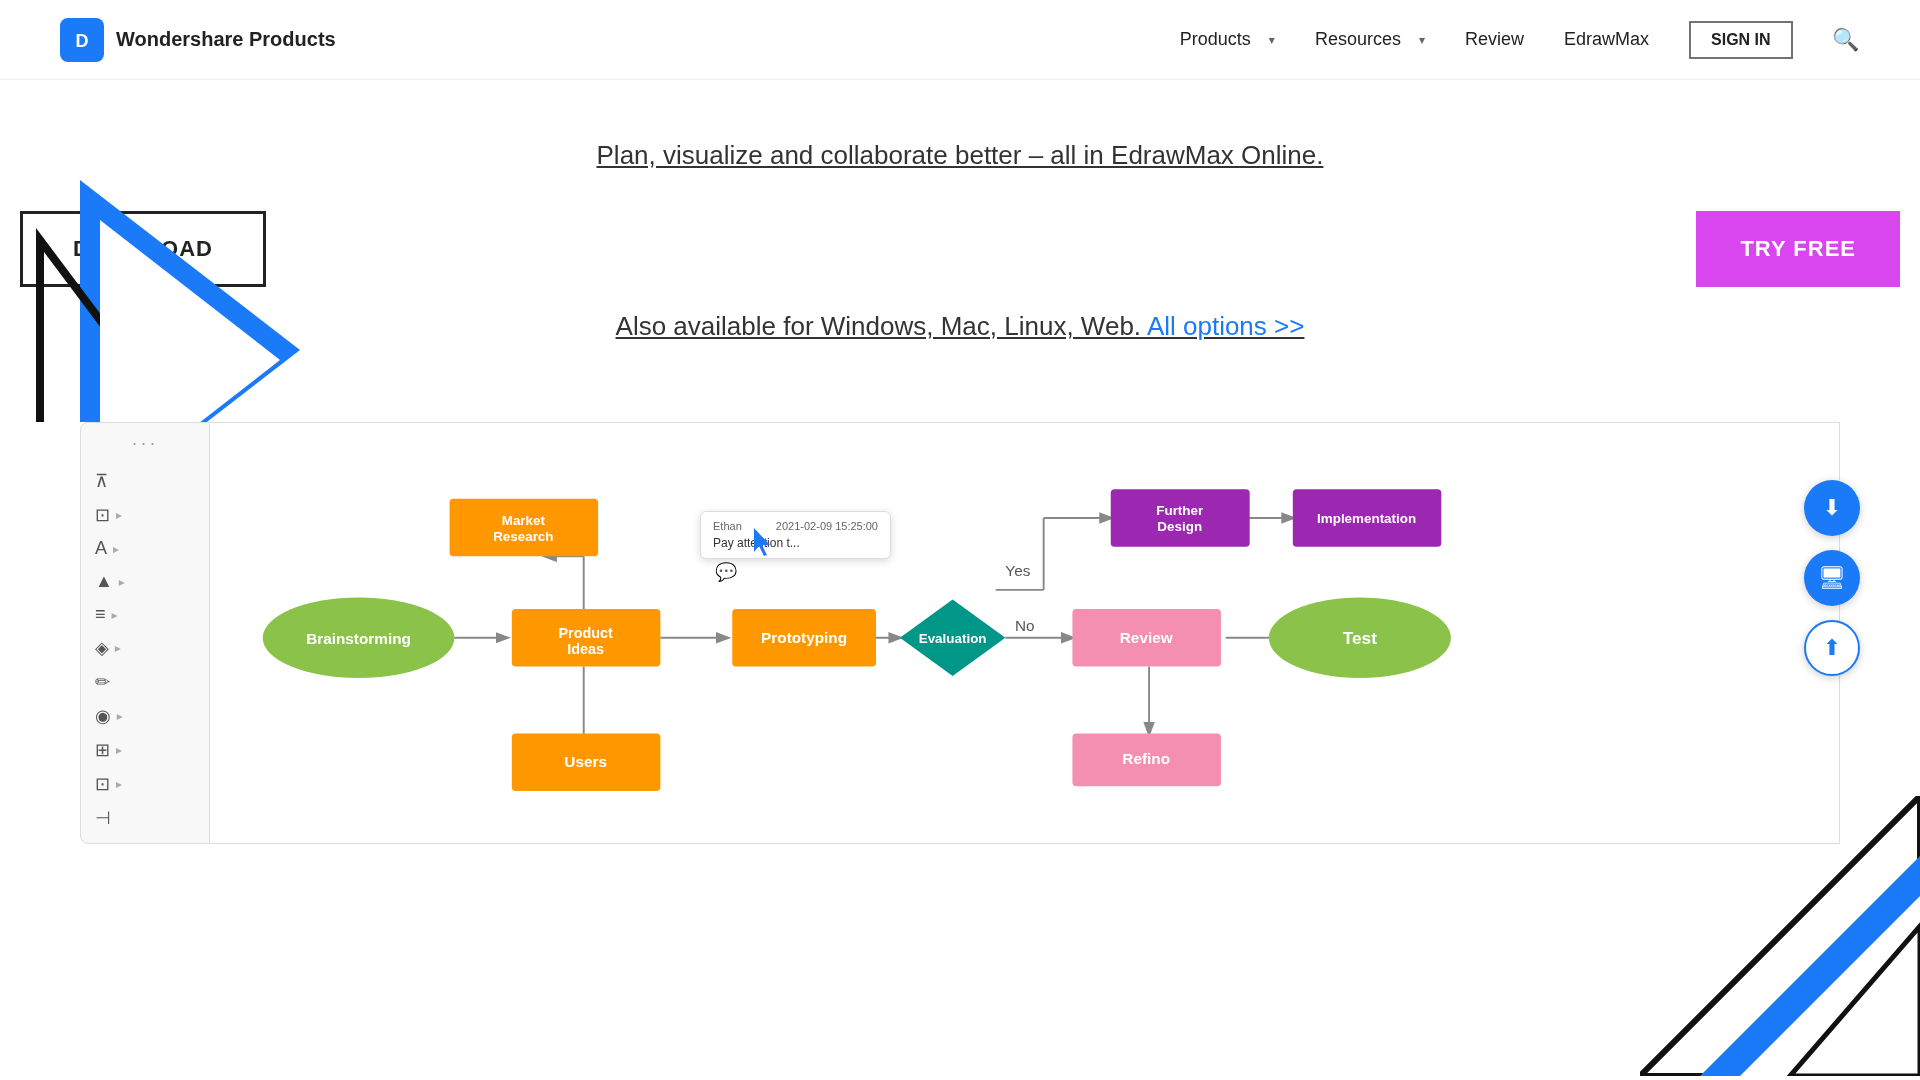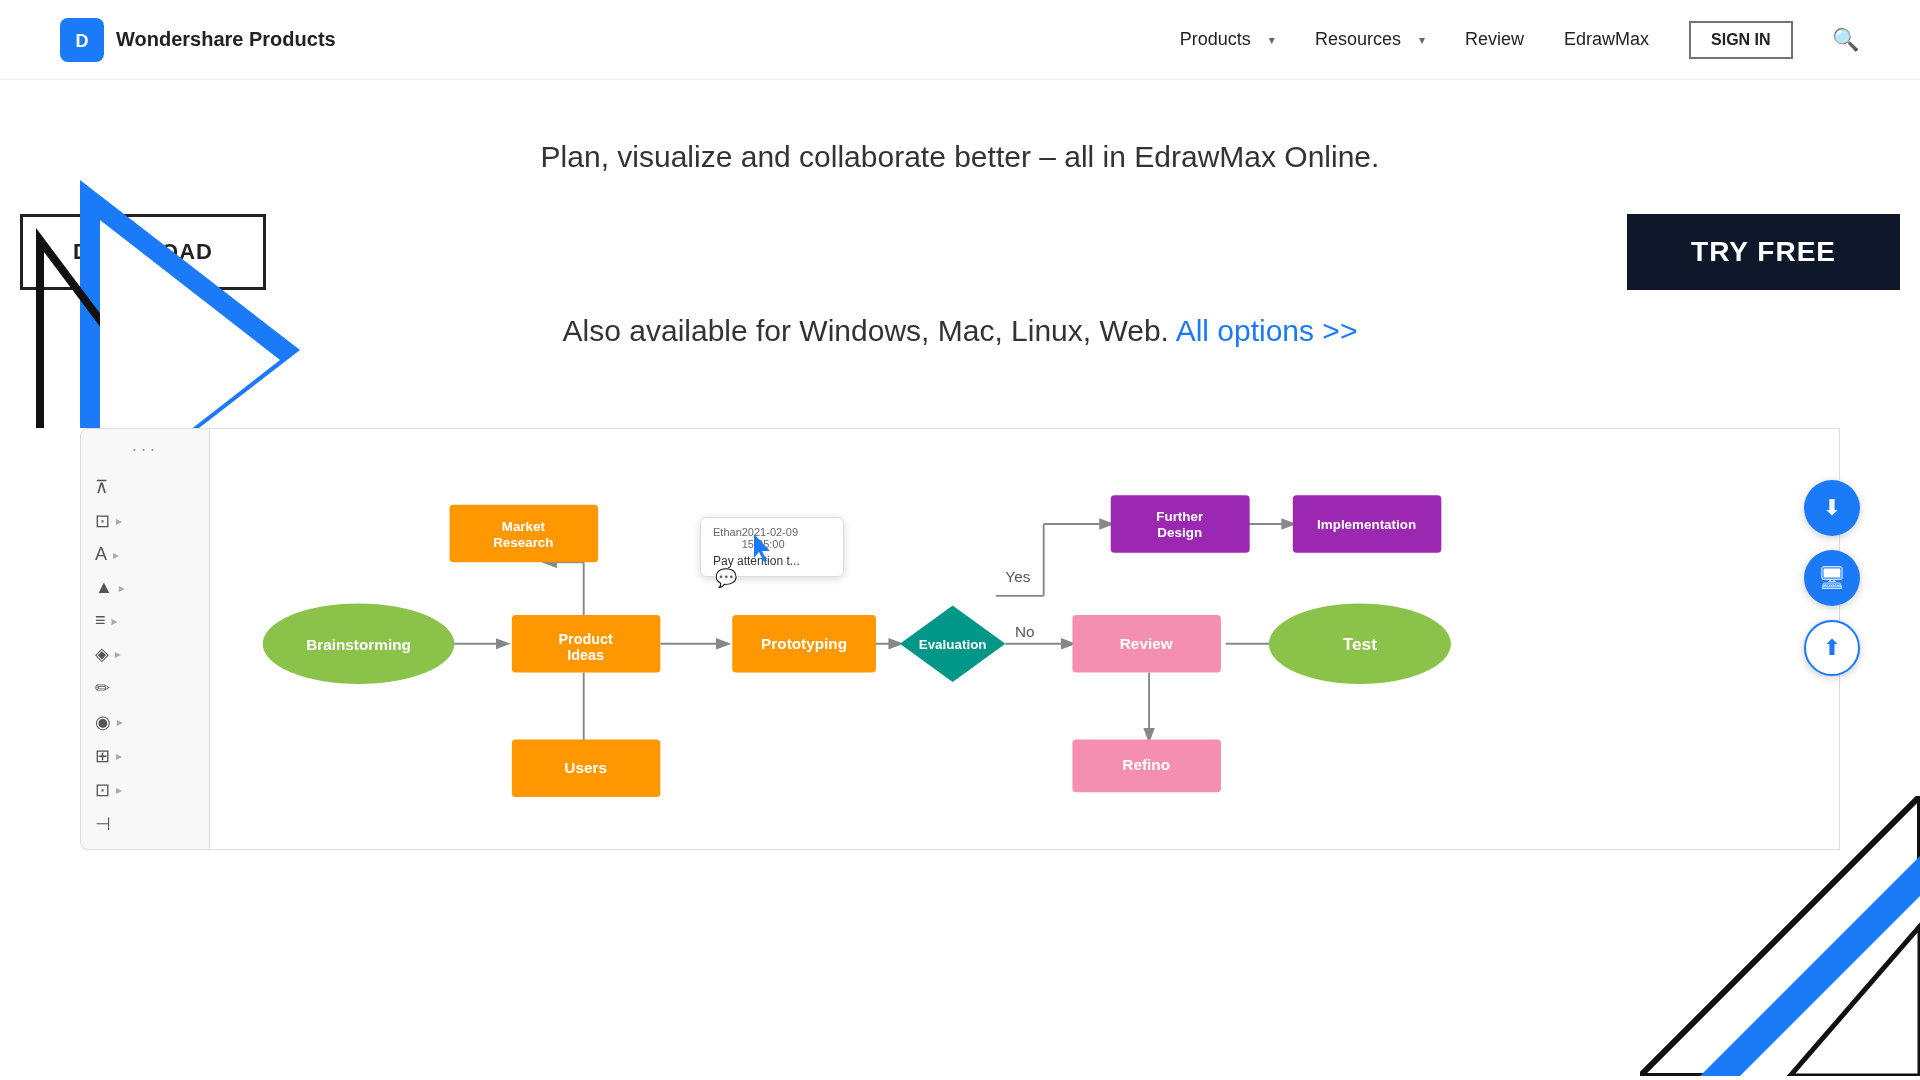--- a/index.html
+++ b/index.html
@@ -80,46 +80,47 @@
       position: relative;
     }
     .hero h1 {
       font-size: 72px;
       font-weight: 900;
       color: #111;
       margin-bottom: 20px;
       line-height: 1.1;
     }
     .hero p {
-      font-size: 30px;
+      font-size: 26px;
       color: #333;
       margin-bottom: 40px;
+      text-decoration: underline;
     }
     .hero-buttons {
       display: flex;
       justify-content: space-between;
       gap: 30px;
       margin-bottom: 24px;
     }
     .btn-download {
       padding: 22px 50px;
       font-size: 22px;
       font-weight: 700;
       border: 3px solid #222;
       background: #fff;
       color: #222;
       cursor: pointer;
       letter-spacing: 1px;
     }
     .btn-try-free {
-      padding: 22px 64px;
-      font-size: 28px;
+      padding: 22px 44px;
+      font-size: 22px;
       font-weight: 700;
       border: none;
-      background: #0f172a;
+      background: #d946ef;
       color: #fff;
       cursor: pointer;
       letter-spacing: 1px;
     }
     .hero-sub {
       font-size: 18px;
       color: #555;
     }
     .hero-sub a {
       color: #1a7af8;
@@ -228,21 +229,21 @@
       position: absolute;
       background: white;
       border: 1px solid #ddd;
       border-radius: 6px;
       padding: 8px 12px;
       font-size: 12px;
       color: #333;
       box-shadow: 0 2px 8px rgba(0,0,0,0.15);
       top: 88px;
       left: 490px;
-      width: 144px;
+      width: 191px;
       z-index: 20;
     }
     .comment-header {
       display: flex;
       justify-content: space-between;
       font-size: 11px;
       color: #666;
       margin-bottom: 4px;
     }
     .comment-text { font-size: 12px; color: #333; }

